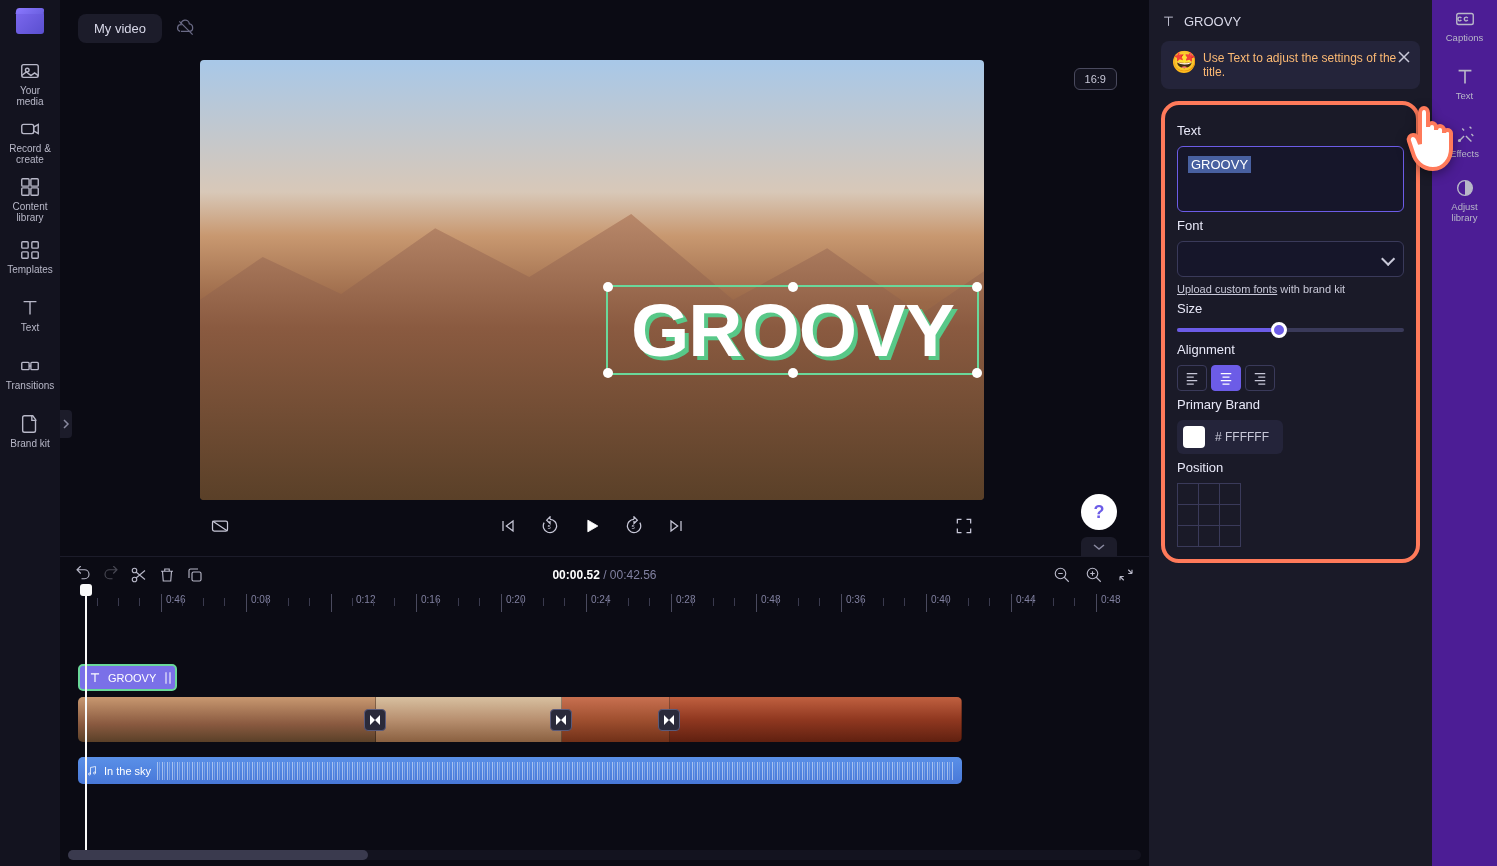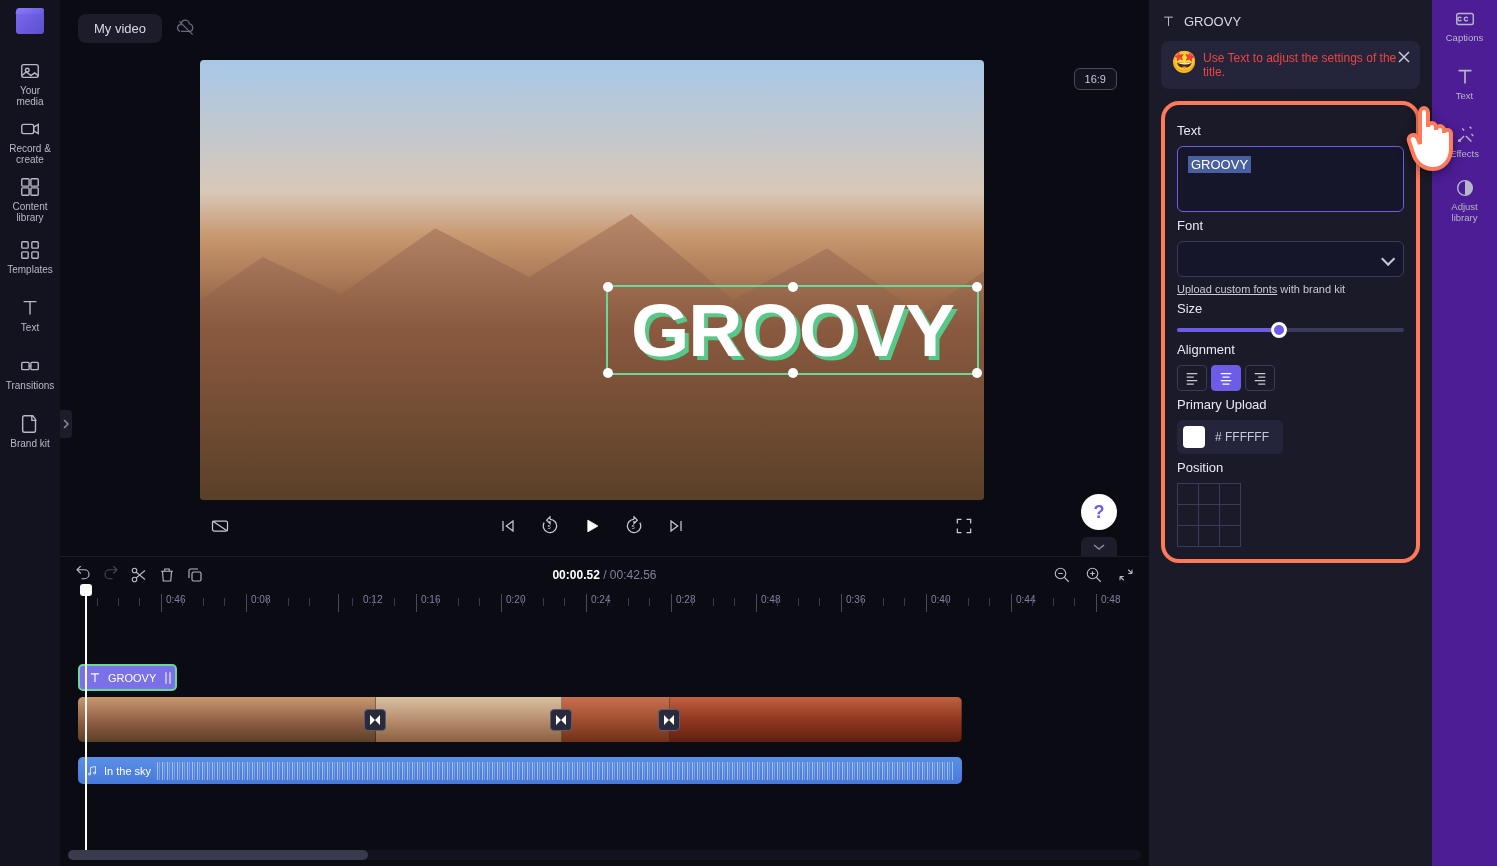--- a/index.html
+++ b/index.html
@@ -72,21 +72,21 @@
 .clip-trans svg { width: 12px; height: 12px; fill: #fff; }
 
 .track-audio { position: absolute; left: 78px; top: 757px; width: 884px; height: 27px; background: linear-gradient(to bottom, #5a90e8, #4878d8); border-radius: 5px; display: flex; align-items: center; gap: 6px; padding: 0 8px; font-size: 11px; color: #fff; cursor: pointer; overflow: hidden; }
 .track-audio svg { width: 12px; height: 12px; stroke: #fff; fill: none; flex-shrink: 0; }
 .wave { flex: 1; height: 18px; background: repeating-linear-gradient(90deg, rgba(255,255,255,0.6) 0px, rgba(255,255,255,0.6) 1px, transparent 1px, transparent 2px, rgba(255,255,255,0.3) 2px, rgba(255,255,255,0.3) 3px, transparent 3px, transparent 5px); opacity: 0.8; }
 
 
 .right-panel { position: absolute; right: 65px; top: 0; width: 283px; height: 100%; background: #1a1a28; padding: 12px; overflow-y: auto; }
 .panel-header { display: flex; align-items: center; gap: 8px; font-size: 13px; color: #d8d8e8; margin-bottom: 10px; padding: 2px 0; }
 .panel-header svg { width: 15px; height: 15px; stroke: #c8c8d8; fill: none; }
-.tip-box { background: #24243a; border-radius: 8px; padding: 10px 12px; font-size: 12px; color: #ef4444; position: relative; margin-bottom: 12px; display: flex; gap: 8px; justify-content: center; }
+.tip-box { background: #24243a; border-radius: 8px; padding: 10px 12px; font-size: 12px; color: #fdba74; position: relative; margin-bottom: 12px; display: flex; gap: 8px; justify-content: center; }
 .tip-emoji { width: 22px; height: 22px; background: radial-gradient(circle, #ffdd55, #ffaa00); border-radius: 50%; flex-shrink: 0; position: relative; }
 .tip-emoji::before { content: "🤩"; font-size: 20px; position: absolute; left: -1px; top: -2px; }
 .tip-close { position: absolute; right: 8px; top: 8px; width: 16px; height: 16px; cursor: pointer; stroke: #c8c8d8; }
 
 .highlight-box { border: 4px solid #ff7a5a; border-radius: 18px; padding: 12px; background: #1a1a28; }
 .field-label { font-size: 13px; color: #e8e8f8; margin-bottom: 8px; margin-top: 6px; }
 .text-input { width: 100%; background: #16162a; border: 1px solid #6c5ce7; border-radius: 6px; padding: 10px; color: #fff; font-size: 13px; min-height: 66px; resize: vertical; }
 .text-input-sel { background: #4860a0; padding: 1px 3px; }
 .font-select { width: 100%; height: 36px; background: #16162a; border: 1px solid #3a3a5a; border-radius: 6px; position: relative; cursor: pointer; }
 .font-select::after { content: ""; position: absolute; right: 12px; top: 14px; width: 8px; height: 8px; border-right: 2px solid #c8c8d8; border-bottom: 2px solid #c8c8d8; transform: rotate(45deg) translateY(-3px); }
@@ -296,21 +296,21 @@
 
 <div class="tl-ruler" id="ruler">
     <div class="tick" style="left: 85px;">0:46</div>
     <div class="tick-minor" style="left: 21px;"></div>
     <div class="tick-minor" style="left: 42px;"></div>
     <div class="tick-minor" style="left: 63px;"></div>
     <div class="tick" style="left: 170px;">0:08</div>
     <div class="tick-minor" style="left: 106px;"></div>
     <div class="tick-minor" style="left: 127px;"></div>
     <div class="tick-minor" style="left: 148px;"></div>
-    <div class="tick" style="left: 262px; padding-left: 24px;">0:12</div>
+    <div class="tick" style="left: 255px; padding-left: 24px;">0:12</div>
     <div class="tick-minor" style="left: 191px;"></div>
     <div class="tick-minor" style="left: 212px;"></div>
     <div class="tick-minor" style="left: 233px;"></div>
     <div class="tick" style="left: 340px;">0:16</div>
     <div class="tick-minor" style="left: 276px;"></div>
     <div class="tick-minor" style="left: 297px;"></div>
     <div class="tick-minor" style="left: 318px;"></div>
     <div class="tick" style="left: 425px;">0:20</div>
     <div class="tick-minor" style="left: 361px;"></div>
     <div class="tick-minor" style="left: 382px;"></div>
@@ -439,21 +439,21 @@
             <path d="M2 3h12M4 7h8M2 11h12M4 15h8"></path>
           </svg>
         </div>
       <div class="align-btn">
           <svg viewBox="0 0 16 16" stroke-width="1.5">
             <path d="M2 3h12M6 7h8M2 11h12M6 15h8"></path>
           </svg>
         </div>
     </div>
 
-    <div class="field-label">Primary Upload</div>
+    <div class="field-label">Primary Brand</div>
     <div class="color-swatch">
       <div class="swatch-box"></div>
       <span class="swatch-hex"># FFFFFF</span>
     </div>
 
     <div class="field-label">Position</div>
     <div class="pos-grid">
       <div class="pos-cell"></div>
       <div class="pos-cell"></div>
       <div class="pos-cell"></div>

